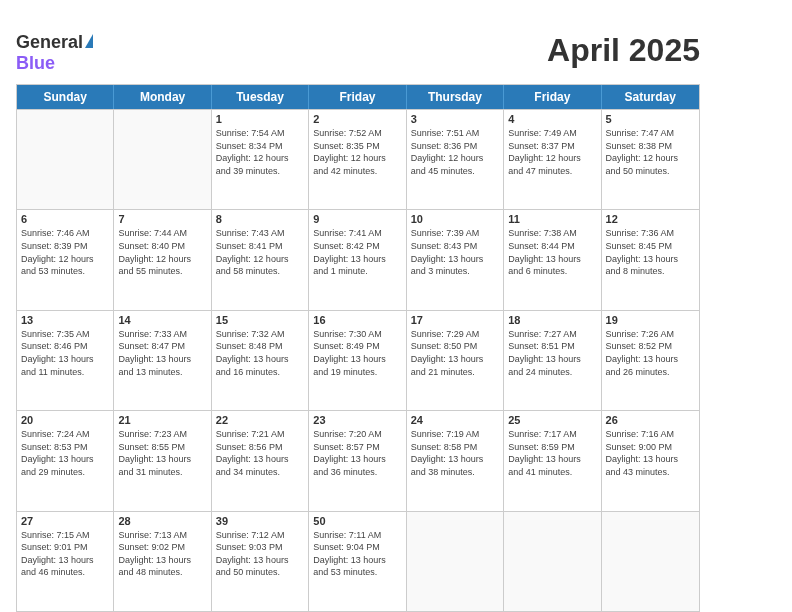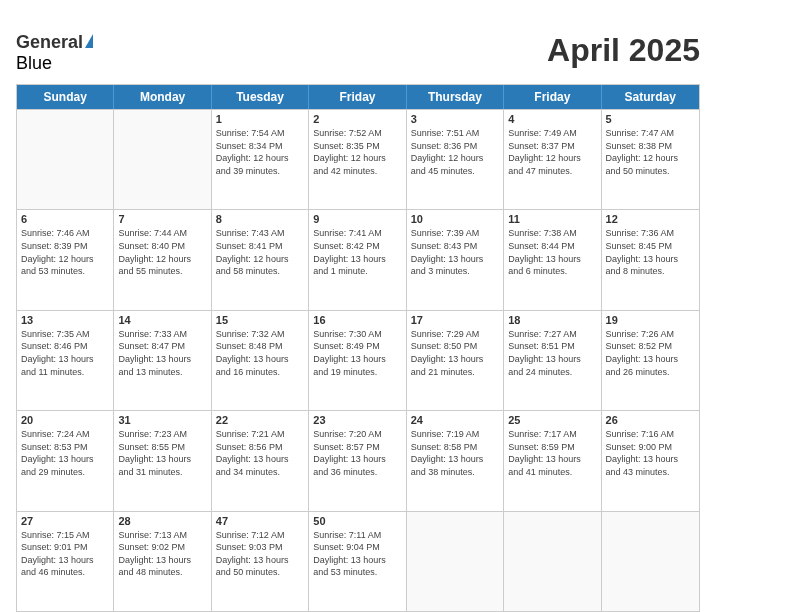--- a/index.html
+++ b/index.html
@@ -34,22 +34,22 @@
       align-items: center;
       gap: 0;
     }
     .logo-general {
       font-size: 18px;
       font-weight: bold;
       color: #333;
     }
     .logo-blue {
       font-size: 18px;
-      font-weight: normal;
-      color: #000000;
+      font-weight: bold;
+      color: #8b5cf6;
     }
     .logo-triangle {
       width: 0;
       height: 0;
       border-left: 8px solid transparent;
       border-bottom: 14px solid #2a7ab8;
       margin-left: 2px;
       margin-top: -4px;
     }
     .title-block {
@@ -235,21 +235,21 @@
             <span class="day-num">19</span>
             <div class="day-info">Sunrise: 7:26 AM<br>Sunset: 8:52 PM<br>Daylight: 13 hours and 26 minutes.</div>
           </div>
         </div>
         <div class="cal-row">
           <div class="cal-cell">
             <span class="day-num">20</span>
             <div class="day-info">Sunrise: 7:24 AM<br>Sunset: 8:53 PM<br>Daylight: 13 hours and 29 minutes.</div>
           </div>
           <div class="cal-cell">
-            <span class="day-num">31</span>
+            <span class="day-num">21</span>
             <div class="day-info">Sunrise: 7:23 AM<br>Sunset: 8:55 PM<br>Daylight: 13 hours and 31 minutes.</div>
           </div>
           <div class="cal-cell">
             <span class="day-num">22</span>
             <div class="day-info">Sunrise: 7:21 AM<br>Sunset: 8:56 PM<br>Daylight: 13 hours and 34 minutes.</div>
           </div>
           <div class="cal-cell">
             <span class="day-num">23</span>
             <div class="day-info">Sunrise: 7:20 AM<br>Sunset: 8:57 PM<br>Daylight: 13 hours and 36 minutes.</div>
           </div>
@@ -269,21 +269,21 @@
         <div class="cal-row">
           <div class="cal-cell">
             <span class="day-num">27</span>
             <div class="day-info">Sunrise: 7:15 AM<br>Sunset: 9:01 PM<br>Daylight: 13 hours and 46 minutes.</div>
           </div>
           <div class="cal-cell">
             <span class="day-num">28</span>
             <div class="day-info">Sunrise: 7:13 AM<br>Sunset: 9:02 PM<br>Daylight: 13 hours and 48 minutes.</div>
           </div>
           <div class="cal-cell">
-            <span class="day-num">47</span>
+            <span class="day-num">39</span>
             <div class="day-info">Sunrise: 7:12 AM<br>Sunset: 9:03 PM<br>Daylight: 13 hours and 50 minutes.</div>
           </div>
           <div class="cal-cell">
             <span class="day-num">50</span>
             <div class="day-info">Sunrise: 7:11 AM<br>Sunset: 9:04 PM<br>Daylight: 13 hours and 53 minutes.</div>
           </div>
           <div class="cal-cell empty"></div>
           <div class="cal-cell empty"></div>
           <div class="cal-cell empty"></div>
         </div>

